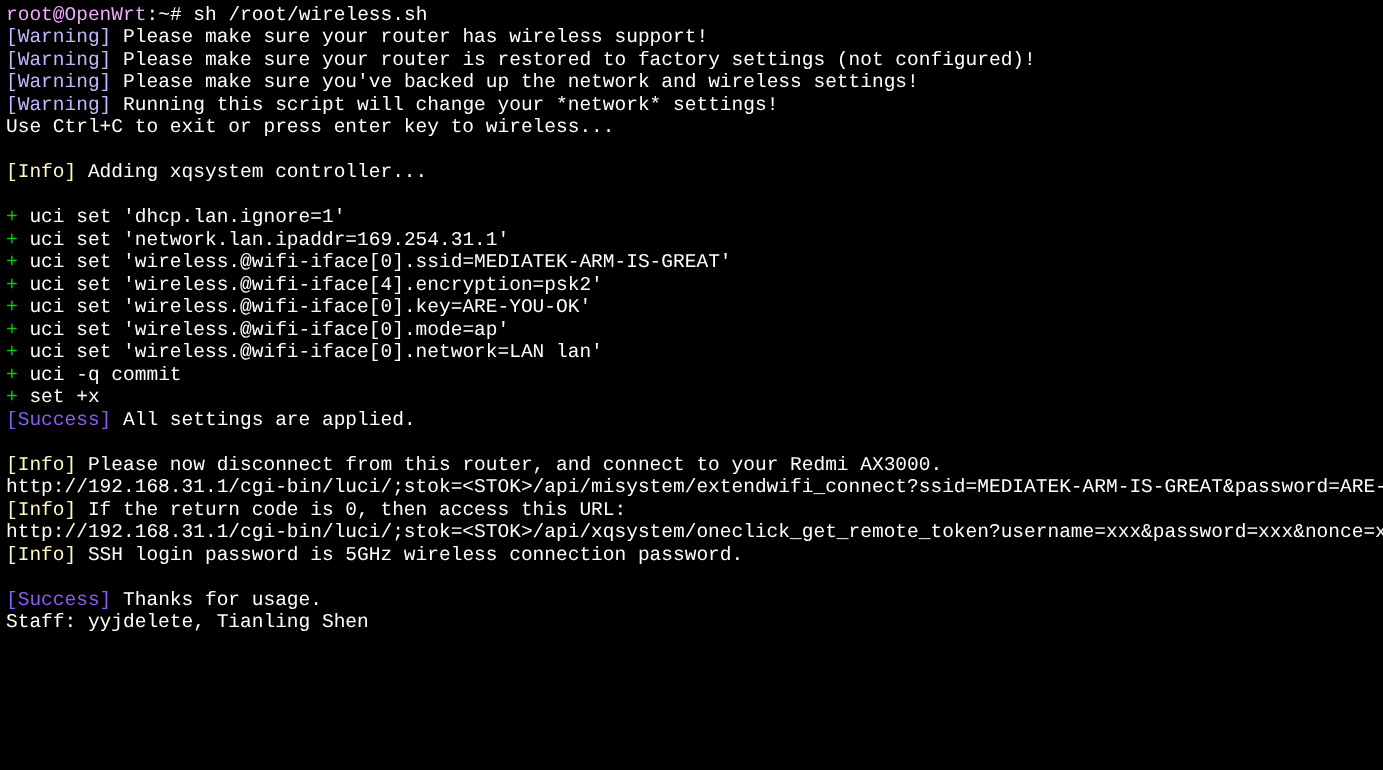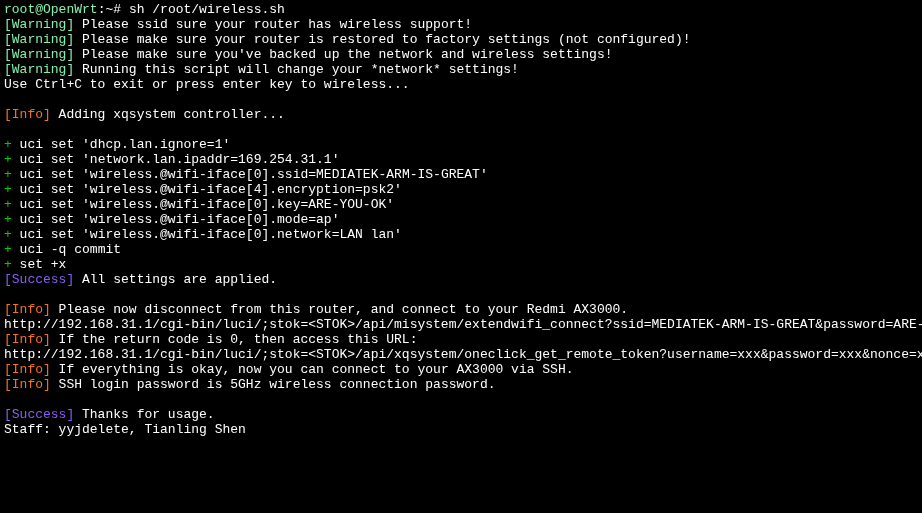--- a/index.html
+++ b/index.html
@@ -13,49 +13,49 @@
       font-family: Consolas, "Courier New", monospace;
       font-size: 13px;
       line-height: 15px;
       padding: 2px 4px;
       white-space: nowrap;
     }
     .line {
       display: block;
     }
     .prompt-user {
-      color: #86efac;
+      color: #f0abfc;
       text-align: right;
     }
     .prompt-path {
       color: #ffffff;
     }
     .warning-tag {
-      color: #86efac;
+      color: #c4b5fd;
       text-align: center;
     }
     .info-tag {
-      color: #f97316;
+      color: #fef9c3;
     }
     .success-tag {
       color: #8b5cf6;
     }
     .cmd-plus {
       color: #00cd00;
     }
     .white-text {
       color: #ffffff;
     }
   </style>
 </head>
 <body>
 
 <div>
   <span class="line"><span class="prompt-user">root@OpenWrt</span><span class="white-text">:</span><span class="prompt-path">~</span><span class="white-text">#</span><span class="white-text"> </span><span class="white-text">sh /root/wireless.sh</span></span>
-  <span class="line"><span class="warning-tag">[Warning]</span><span class="white-text"> Please ssid sure your router has wireless support!</span></span>
+  <span class="line"><span class="warning-tag">[Warning]</span><span class="white-text"> Please make sure your router has wireless support!</span></span>
   <span class="line"><span class="warning-tag">[Warning]</span><span class="white-text"> Please make sure your router is restored to factory settings (not configured)!</span></span>
   <span class="line"><span class="warning-tag">[Warning]</span><span class="white-text"> Please make sure you've backed up the network and wireless settings!</span></span>
   <span class="line"><span class="warning-tag">[Warning]</span><span class="white-text"> Running this script will change your *network* settings!</span></span>
   <span class="line white-text">Use Ctrl+C to exit or press enter key to wireless...</span>
   <span class="line">&nbsp;</span>
   <span class="line"><span class="info-tag">[Info]</span><span class="white-text"> Adding xqsystem controller...</span></span>
   <span class="line">&nbsp;</span>
   <span class="line"><span class="cmd-plus">+</span><span class="white-text"> uci set 'dhcp.lan.ignore=1'</span></span>
   <span class="line"><span class="cmd-plus">+</span><span class="white-text"> uci set 'network.lan.ipaddr=169.254.31.1'</span></span>
   <span class="line"><span class="cmd-plus">+</span><span class="white-text"> uci set 'wireless.@wifi-iface[0].ssid=MEDIATEK-ARM-IS-GREAT'</span></span>
@@ -64,19 +64,18 @@
   <span class="line"><span class="cmd-plus">+</span><span class="white-text"> uci set 'wireless.@wifi-iface[0].mode=ap'</span></span>
   <span class="line"><span class="cmd-plus">+</span><span class="white-text"> uci set 'wireless.@wifi-iface[0].network=LAN lan'</span></span>
   <span class="line"><span class="cmd-plus">+</span><span class="white-text"> uci -q commit</span></span>
   <span class="line"><span class="cmd-plus">+</span><span class="white-text"> set +x</span></span>
   <span class="line"><span class="success-tag">[Success]</span><span class="white-text"> All settings are applied.</span></span>
   <span class="line">&nbsp;</span>
   <span class="line"><span class="info-tag">[Info]</span><span class="white-text"> Please now disconnect from this router, and connect to your Redmi AX3000.</span></span>
   <span class="line white-text">       http://192.168.31.1/cgi-bin/luci/;stok=&lt;STOK&gt;/api/misystem/extendwifi_connect?ssid=MEDIATEK-ARM-IS-GREAT&amp;password=ARE-YOU-OK</span>
   <span class="line"><span class="info-tag">[Info]</span><span class="white-text"> If the return code is 0, then access this URL:</span></span>
   <span class="line white-text">       http://192.168.31.1/cgi-bin/luci/;stok=&lt;STOK&gt;/api/xqsystem/oneclick_get_remote_token?username=xxx&amp;password=xxx&amp;nonce=xxx</span>
-  <span class="line"><span class="info-tag">[Info]</span><span class="white-text"> If everything is okay, now you can connect to your AX3000 via SSH.</span></span>
   <span class="line"><span class="info-tag">[Info]</span><span class="white-text"> SSH login password is 5GHz wireless connection password.</span></span>
   <span class="line">&nbsp;</span>
   <span class="line"><span class="success-tag">[Success]</span><span class="white-text"> Thanks for usage.</span></span>
   <span class="line white-text">          Staff: yyjdelete, Tianling Shen</span>
   <span class="line">&nbsp;</span>
 </div>
 
 </body></html>

